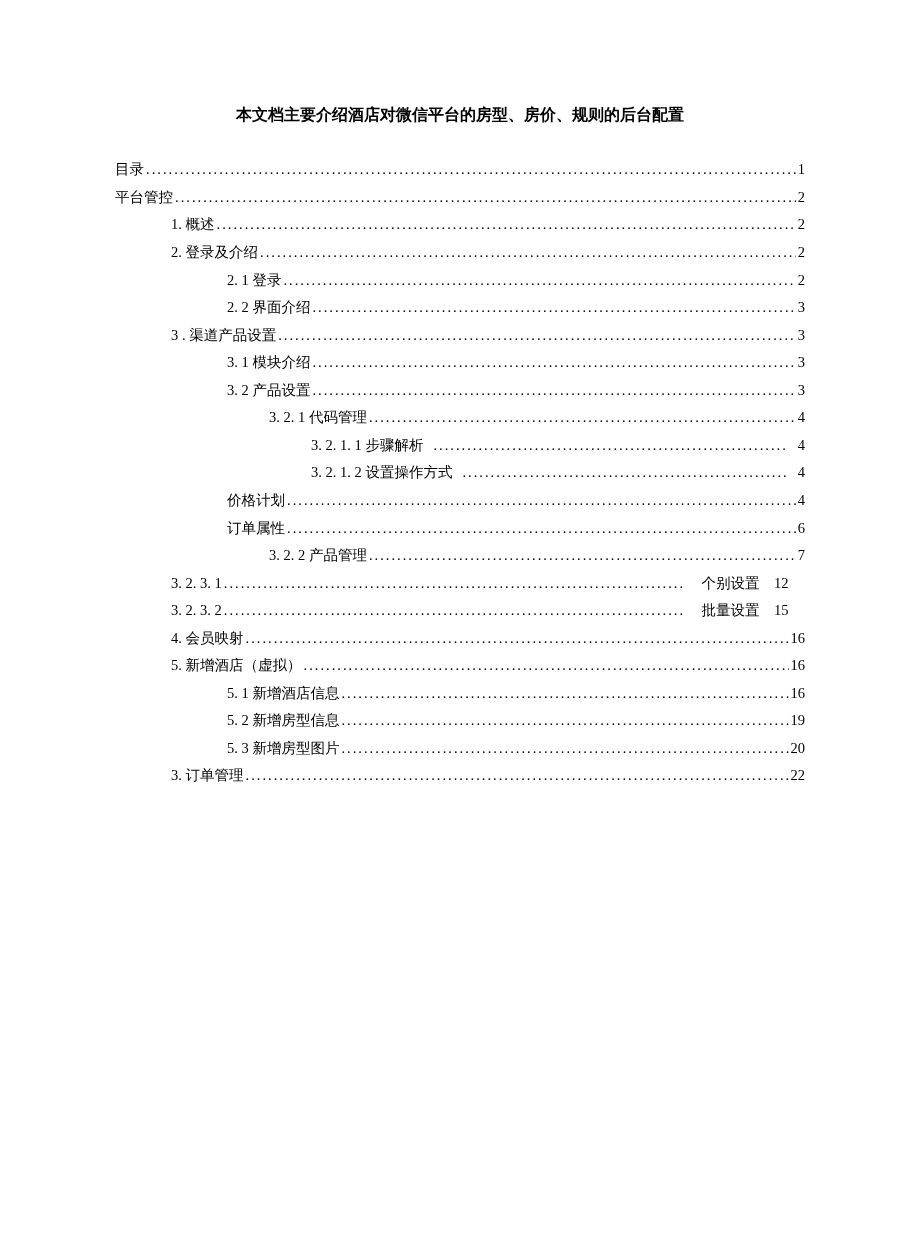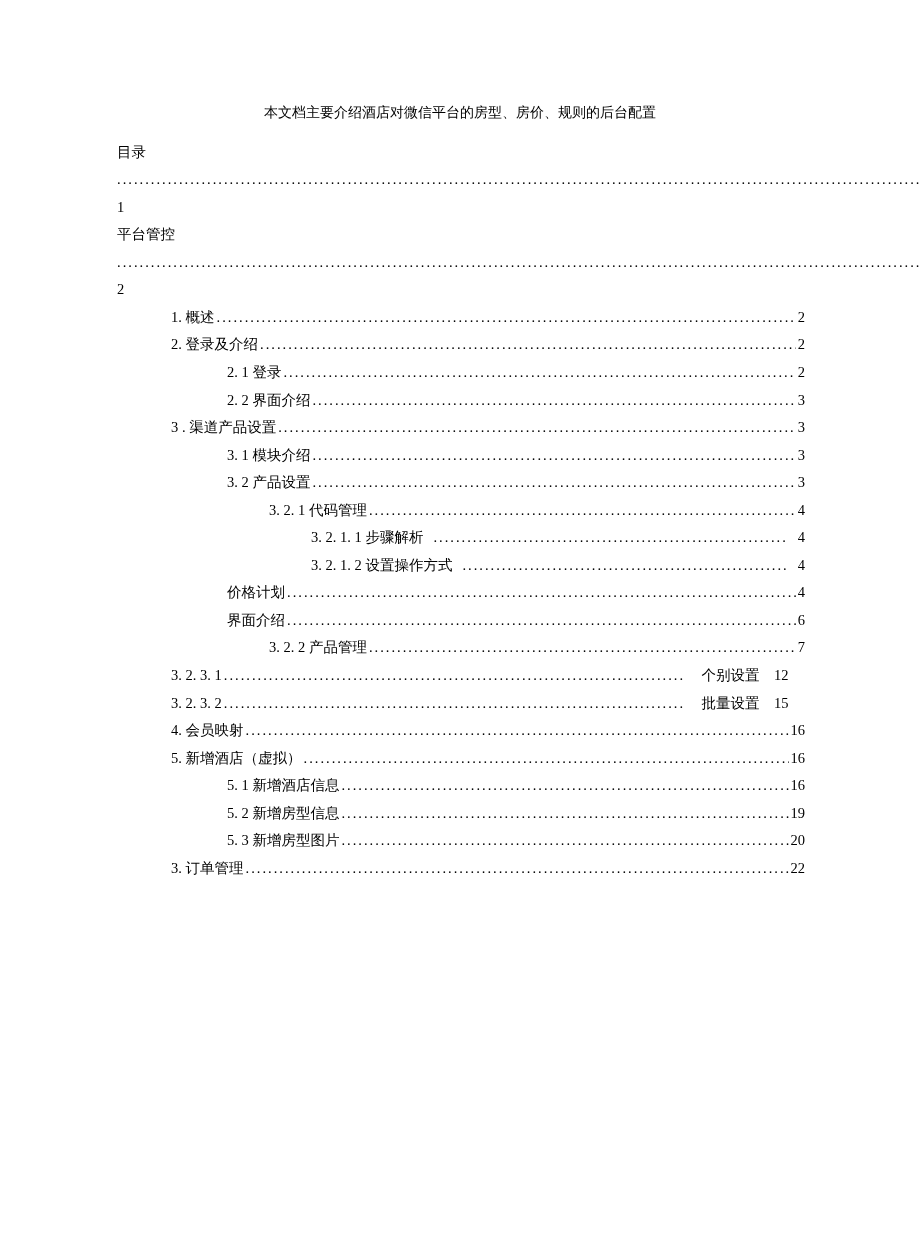--- a/index.html
+++ b/index.html
@@ -8,41 +8,41 @@
       background: #fff;
       width: 920px;
       height: 1235px;
       padding: 100px 115px 0 115px;
       font-size: 14.5px;
       color: #000;
       line-height: 1.9;
     }
     .doc-title {
       text-align: center;
-      font-weight: normal;
-      margin-bottom: 12px;
-      font-size: 14px;
+      font-weight: bold;
+      margin-bottom: 26px;
+      font-size: 16px;
     }
     .toc-entry {
       display: flex;
       align-items: baseline;
       white-space: nowrap;
     }
     .toc-label { flex: 0 0 auto; }
     .toc-dots {
       flex: 1 1 auto;
       overflow: hidden;
       letter-spacing: 2px;
       margin: 0 2px;
     }
     .toc-dots::after {
       content: "........................................................................................................................................................";
     }
     .toc-page { flex: 0 0 auto; }
-    .lvl-0 { padding-left: 0; flex-direction: column; }
+    .lvl-0 { padding-left: 0; }
     .lvl-1 { padding-left: 56px; }
     .lvl-2 { padding-left: 112px; }
     .lvl-3 { padding-left: 154px; align-items: flex-end; }
     .lvl-4 { padding-left: 196px; gap: 8px; }
     .toc-entry.rtl .toc-page { text-align: center; min-width: 120px; }
   </style>
 </head>
 <body>
 
 <div class="doc-title">本文档主要介绍酒店对微信平台的房型、房价、规则的后台配置</div>
@@ -107,21 +107,21 @@
       <span class="toc-label">3. 2. 1. 2 设置操作方式</span>
       <span class="toc-dots"></span>
       <span class="toc-page">4</span>
     </div>
     <div class="toc-entry lvl-2">
       <span class="toc-label">价格计划</span>
       <span class="toc-dots"></span>
       <span class="toc-page">4</span>
     </div>
     <div class="toc-entry lvl-2">
-      <span class="toc-label">界面介绍</span>
+      <span class="toc-label">订单属性</span>
       <span class="toc-dots"></span>
       <span class="toc-page">6</span>
     </div>
     <div class="toc-entry lvl-3">
       <span class="toc-label">3. 2. 2 产品管理</span>
       <span class="toc-dots"></span>
       <span class="toc-page">7</span>
     </div>
     <div class="toc-entry lvl-1 rtl">
       <span class="toc-label">3. 2. 3. 1</span>

